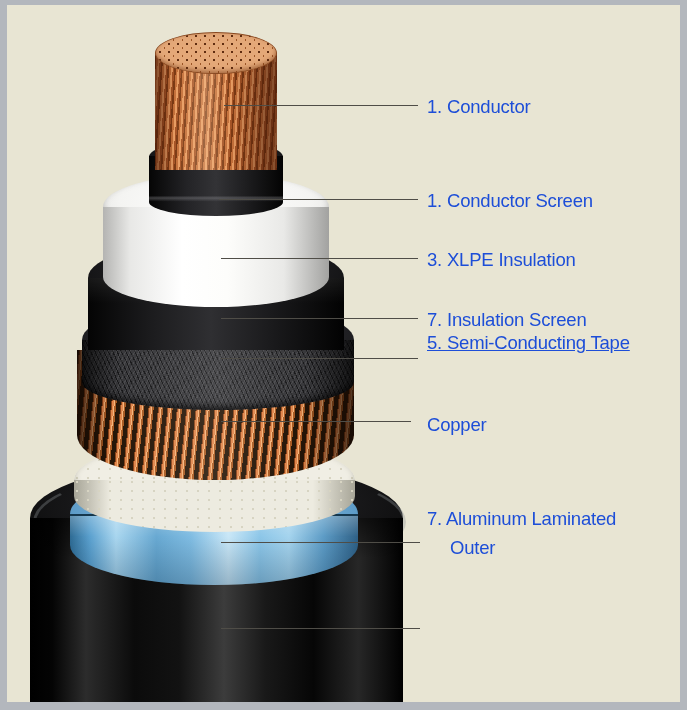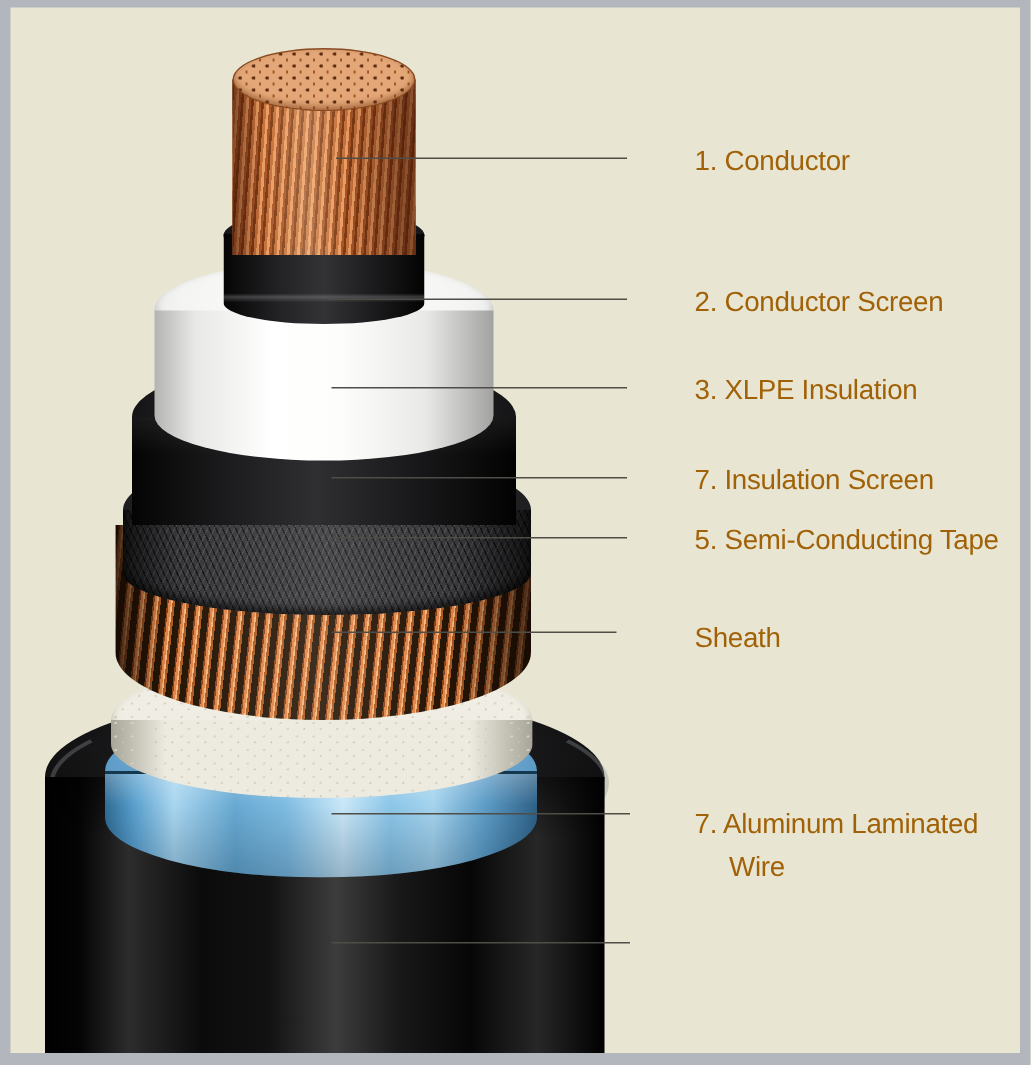--- a/index.html
+++ b/index.html
@@ -179,30 +179,30 @@
   .lead-2{left:219px;top:199px;width:199px;}
   .lead-3{left:221px;top:258px;width:197px;}
   .lead-4{left:221px;top:318px;width:197px;}
   .lead-5{left:221px;top:358px;width:197px;}
   .lead-6{left:221px;top:421px;width:190px;}
   .lead-7{left:221px;top:542px;width:199px;}
   .lead-8{left:221px;top:628px;width:199px;}
 
   .lbl{
     position:absolute;left:427px;
-    color:#a16207;font-size:18.5px;line-height:29px;
-    letter-spacing:-0.2px;white-space:nowrap;margin-left:36px;
+    color:#1d4ed8;font-size:18.5px;line-height:29px;
+    letter-spacing:-0.2px;white-space:nowrap;
   }
   .lbl-1{top:92px;}
   .lbl-2{top:186px;}
   .lbl-3{top:245px;text-align:right;}
   .lbl-4{top:305px;}
-  .lbl-5{top:345px;}
+  .lbl-5{top:328px;text-decoration:underline;}
   .lbl-6{top:410px;}
-  .lbl-7{top:534px;}
+  .lbl-7{top:504px;}
   .lbl-8{top:615px;}
   .lbl-7 .line2{padding-left:23px;}
 </style>
 </head>
 <body>
 
 <div class="frame">
   <div class="panel">
     <div class="cable-stage">
 
@@ -240,34 +240,34 @@
       <div class="leader lead-4"></div>
       <div class="leader lead-5"></div>
       <div class="leader lead-6"></div>
       <div class="leader lead-7"></div>
       <div class="leader lead-8"></div>
 
       <div class="lbl lbl-1">
         <div class="line1">1. Conductor</div>
       </div>
       <div class="lbl lbl-2">
-        <div class="line1">2. Conductor Screen</div>
+        <div class="line1">1. Conductor Screen</div>
       </div>
       <div class="lbl lbl-3">
         <div class="line1">3. XLPE Insulation</div>
       </div>
       <div class="lbl lbl-4">
         <div class="line1">7. Insulation Screen</div>
       </div>
       <div class="lbl lbl-5">
         <div class="line1">5. Semi-Conducting Tape</div>
       </div>
       <div class="lbl lbl-6">
-        <div class="line2">Sheath</div>
+        <div class="line2">Copper</div>
       </div>
       <div class="lbl lbl-7">
         <div class="line1">7. Aluminum Laminated</div>
-        <div class="line2">Wire</div>
+        <div class="line2">Outer</div>
       </div>
 
     </div>
   </div>
 </div>
 
 </body></html>

